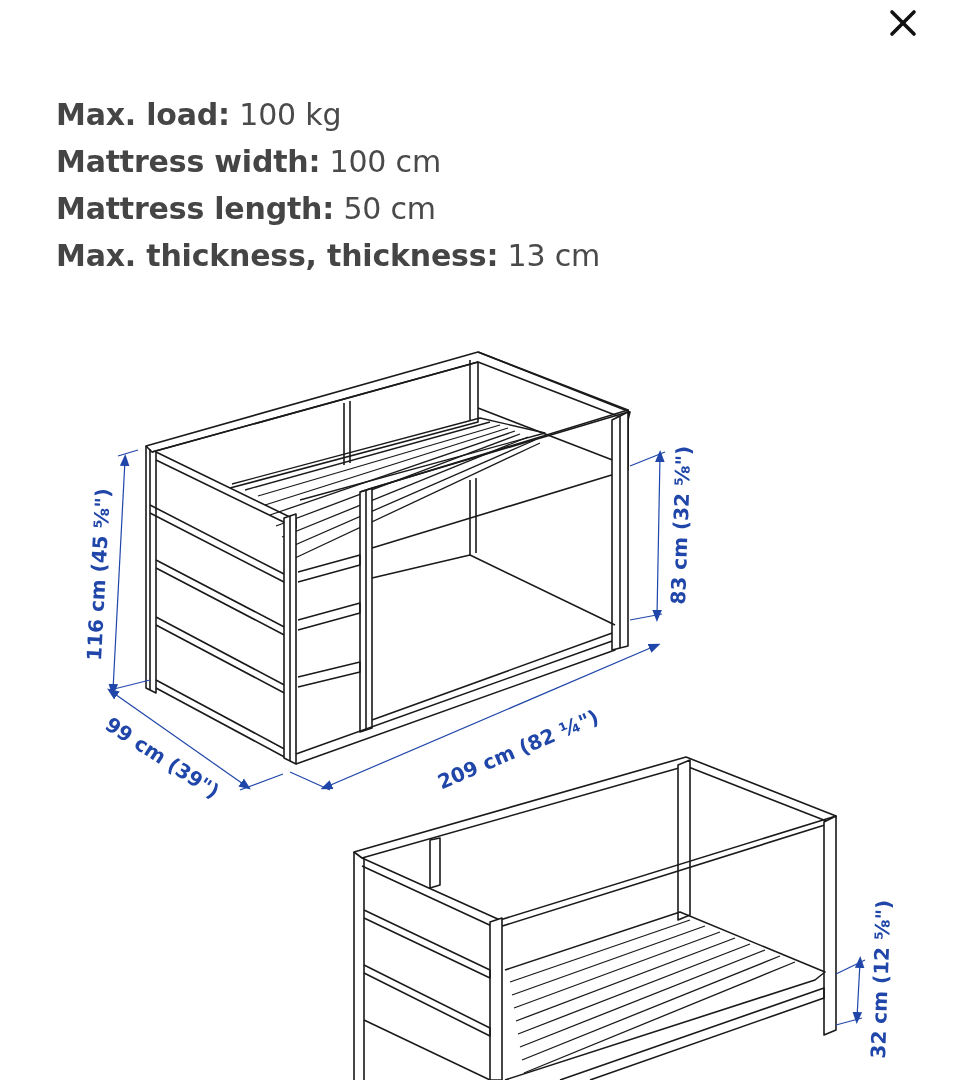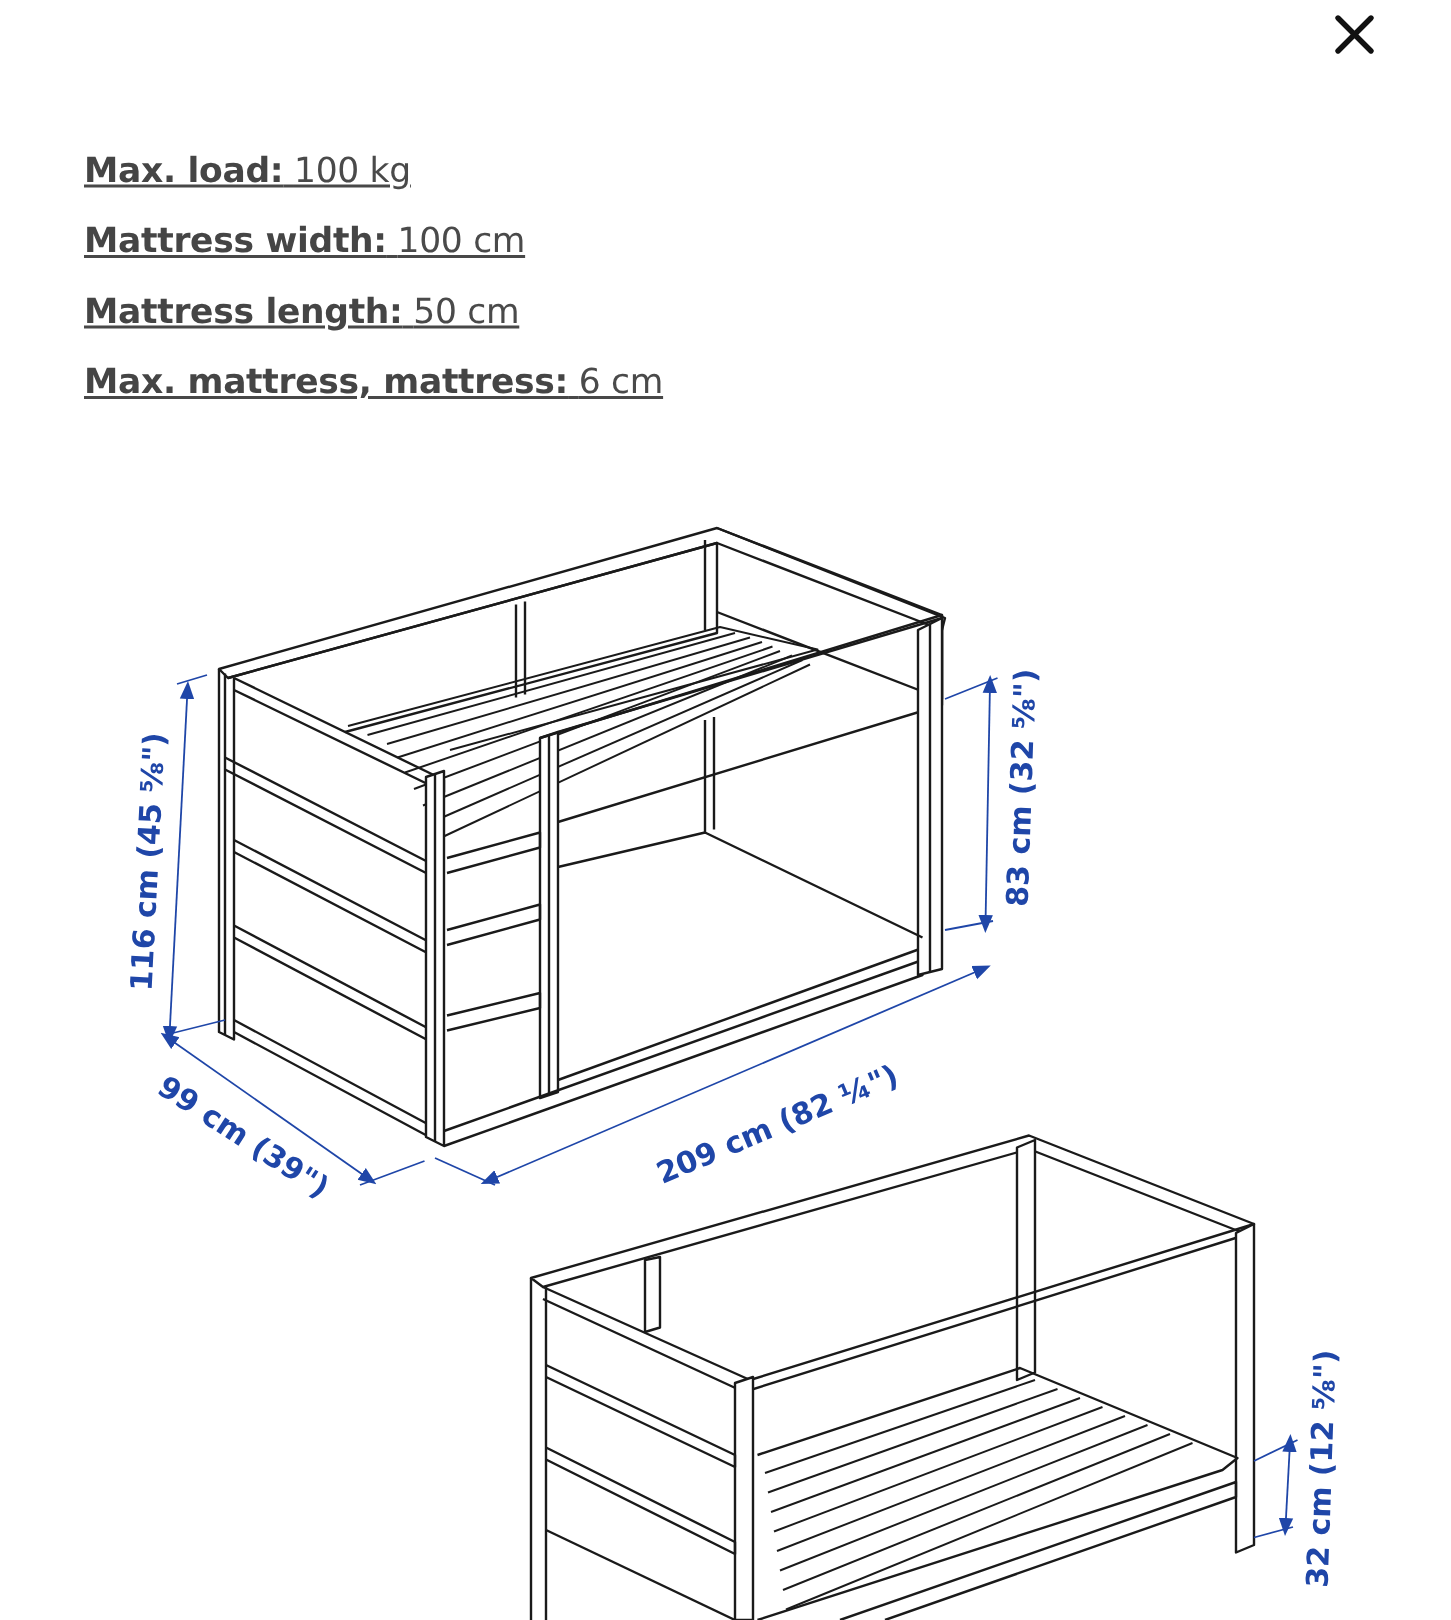--- a/index.html
+++ b/index.html
@@ -1,21 +1,21 @@
 <!DOCTYPE html>
 <html><head>
 <meta charset="utf-8">
 <style>
   html, body { margin: 0; padding: 0; background: #ffffff; }
   body { width: 967px; height: 1080px; position: relative; overflow: hidden;
          font-family: "DejaVu Sans", "Liberation Sans", sans-serif; color: #484848; }
   .close-btn { position: absolute; left: 884px; top: 4px; width: 38px; height: 38px;
                display: flex; align-items: center; justify-content: center; cursor: pointer; }
   .specs { position: absolute; left: 56px; top: 91px; }
-  .spec-row { font-size: 23px; line-height: 47px; white-space: nowrap; letter-spacing: -0.2px; text-decoration: underline; }
+  .spec-row { font-size: 30px; line-height: 47px; white-space: nowrap; letter-spacing: -0.2px; }
   .spec-label { font-weight: bold; color: #454545; }
   .spec-value { color: #4a4a4a; }
   .drawing { position: absolute; left: 0; top: 0; }
   .dim-text { position: absolute; color: #1f46a8; font-weight: bold; font-size: 20px;
               white-space: nowrap; transform-origin: 0 0; }
 </style>
 </head>
 <body>
 
 <div class="close-btn">
@@ -32,22 +32,22 @@
   </div>
   <div class="spec-row">
     <span class="spec-label">Mattress width:</span>
     <span class="spec-value">100 cm</span>
   </div>
   <div class="spec-row">
     <span class="spec-label">Mattress length:</span>
     <span class="spec-value">50 cm</span>
   </div>
   <div class="spec-row">
-    <span class="spec-label">Max. mattress, mattress:</span>
-    <span class="spec-value">6 cm</span>
+    <span class="spec-label">Max. thickness, thickness:</span>
+    <span class="spec-value">13 cm</span>
   </div>
 </div>
 
 <svg class="drawing" width="967" height="1080" viewBox="0 0 967 1080">
   <defs>
     <marker id="arr" markerWidth="10" markerHeight="10" refX="5" refY="5" orient="auto-start-reverse">
       <path d="M0,1 L10,5 L0,9 z" fill="#1f46a8"></path>
     </marker>
   </defs>
 

